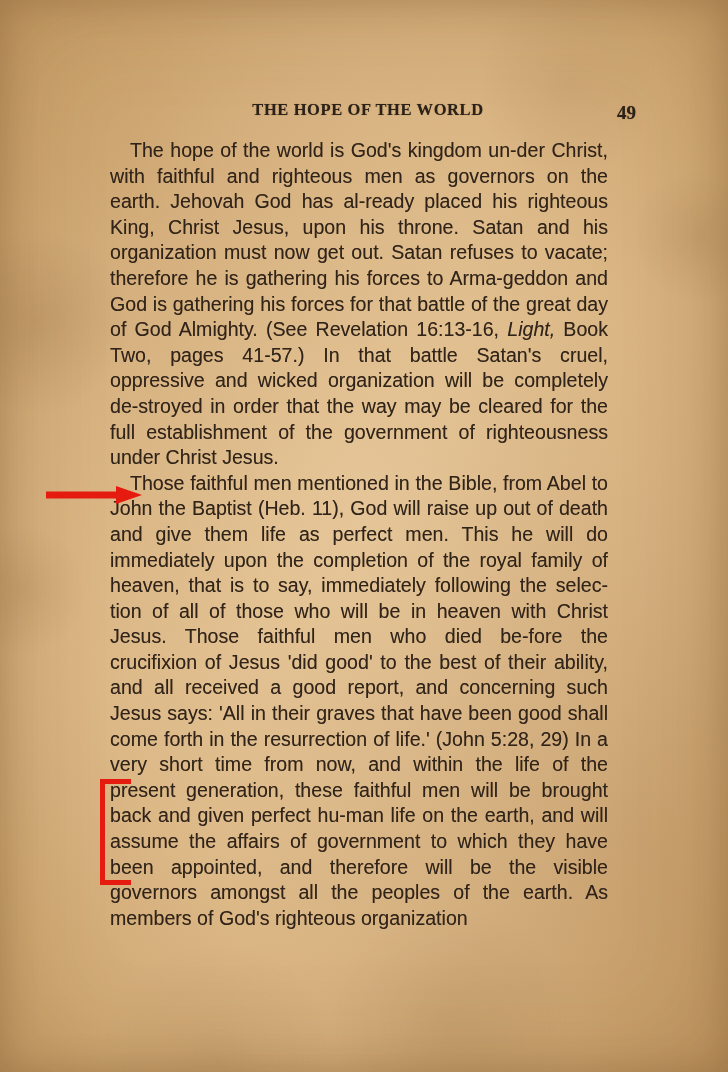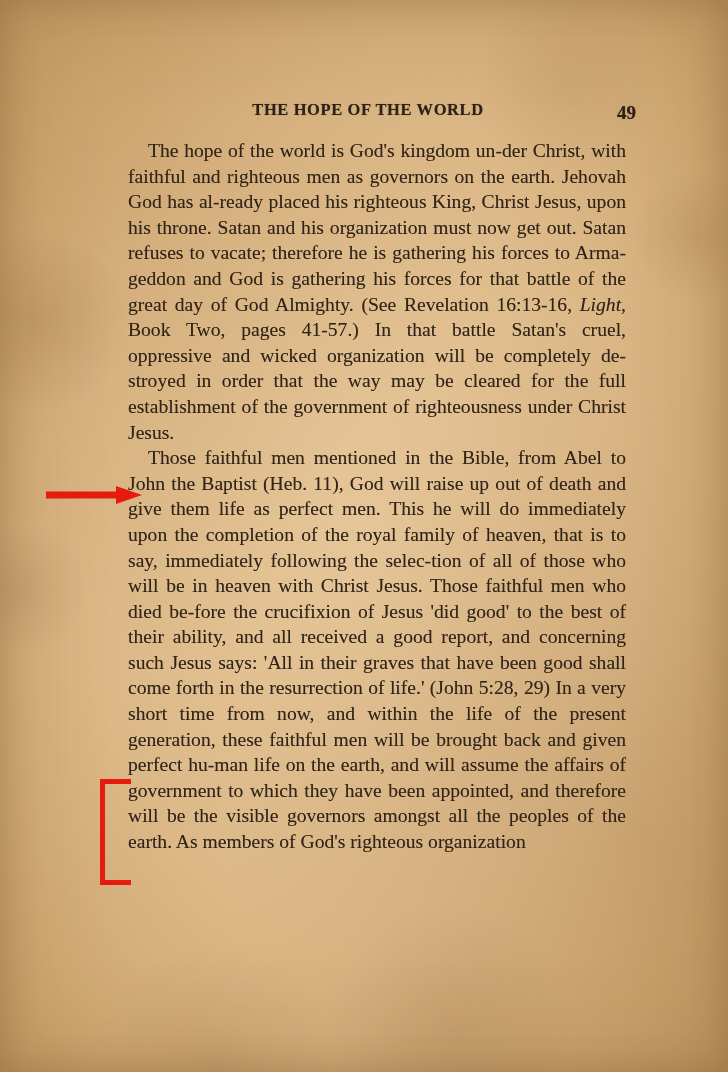--- a/index.html
+++ b/index.html
@@ -83,25 +83,25 @@
     font-family: "Liberation Serif", serif;
     font-size: 19px;
     font-weight: bold;
     color: #2b2118;
     text-shadow: 0 0 1px rgba(60,40,20,0.45);
     margin-top: 16px;
   }
 
   .body-text {
     position: absolute;
-    left: 128px;
+    left: 110px;
     top: 138px;
     width: 498px;
     color: #30241a;
-    font-family: Liberation Serif, serif;
+    font-family: Liberation Sans, sans-serif;
     font-size: 19.6px;
     line-height: 25.6px;
     text-align: justify;
     text-shadow: 0 0 0.6px rgba(60,40,20,0.40);
   }
   .body-text p {
     margin: 0;
   }
   .indent {
     text-indent: 20px;

